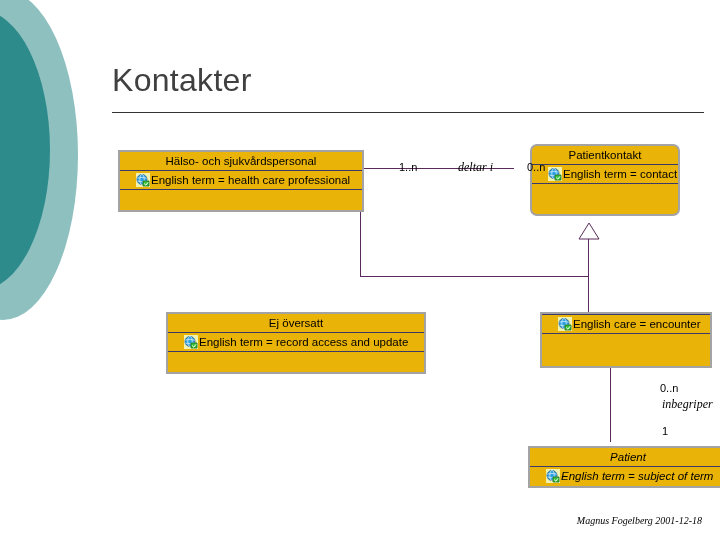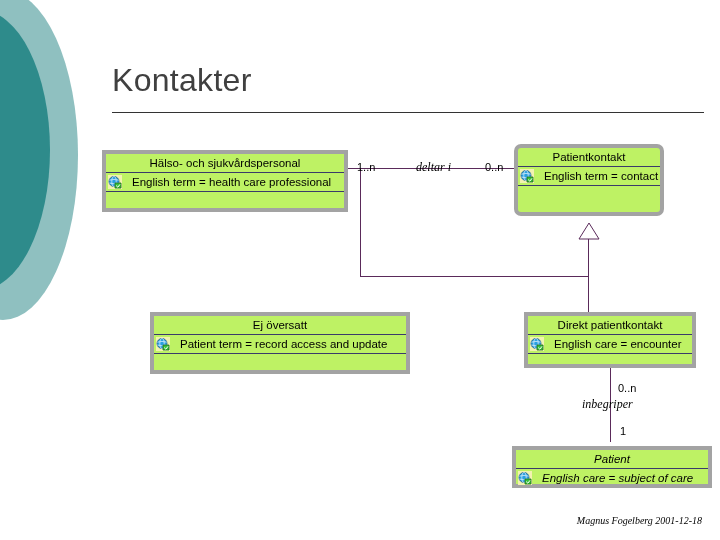--- a/index.html
+++ b/index.html
@@ -53,44 +53,44 @@
     left: 112px;
     top: 112px;
     width: 592px;
     height: 0;
     border-top: 1px solid #333333;
   }
 
   
   .uml-box {
     position: absolute;
-    background: #bef264;
-    border: 4px solid #a3a3a3;
+    background: #eab308;
+    border: 2px solid #a3a3a3;
     box-sizing: border-box;
+    margin-left: 16px;
   }
   .uml-name {
     text-align: center;
     font-size: 11.5px;
     color: #000000;
     padding: 3px 2px 2px 2px;
     line-height: 13px;
     white-space: nowrap;
   }
   .uml-sep {
     border-top: 1px solid #3a3a6a;
   }
   .uml-attr {
     font-size: 11.5px;
     color: #000000;
-    padding: 2px 2px 2px 2px;
+    padding: 2px 2px 2px 16px;
     line-height: 14px;
     white-space: nowrap;
     display: flex;
     align-items: flex-end;
-    gap: 9px;
   }
   .uml-ops {
     height: 24px;
   }
 
   
   .globe-icon {
     display: inline-block;
     width: 14px;
     height: 14px;
@@ -106,20 +106,21 @@
     background: #5a2a5a;
   }
   .h-line { height: 1px; }
   .v-line { width: 1px; }
 
   .assoc-label {
     position: absolute;
     font-size: 11px;
     color: #000000;
     white-space: nowrap;
+    margin-left: 42px;
   }
   .assoc-label.italic {
     font-style: italic;
     font-family: "Liberation Serif", serif;
     font-size: 12px;
   }
   .gen-triangle-outline {
     position: absolute;
   }
 
@@ -206,27 +207,26 @@
         <svg width="14" height="14" viewBox="0 0 14 14">
           <rect x="0" y="0" width="14" height="14" fill="#f2f2b0"></rect>
           <circle cx="6" cy="6.5" r="5" fill="#2aa0e0" stroke="#1a5a8a" stroke-width="0.8"></circle>
           <path d="M1.3 5.2 Q6 3.6 10.7 5.2" stroke="#e8f4ff" stroke-width="0.7" fill="none"></path>
           <path d="M1.3 8.0 Q6 9.6 10.7 8.0" stroke="#e8f4ff" stroke-width="0.7" fill="none"></path>
           <ellipse cx="6" cy="6.5" rx="2.2" ry="5" fill="none" stroke="#e8f4ff" stroke-width="0.7"></ellipse>
           <path d="M7 8 l6 0 l0 5 l-6 0 z" fill="#3ac43a" stroke="#1d6b1d" stroke-width="0.8"></path>
           <path d="M8.2 10.6 l1.6 1.6 l2.2 -2.8" stroke="#ffffff" stroke-width="1" fill="none"></path>
         </svg>
       </span>
-      <span>Patient term = record access and update</span>
+      <span>English term = record access and update</span>
     </div>
     <div class="uml-sep uml-ops" style="height:14px;"></div>
   </div>
 
   <div class="uml-box" style="left:524px; top:312px; width:172px; height:56px;">
-    <div class="uml-name">Direkt patientkontakt</div>
     <div class="uml-sep"></div>
     <div class="uml-attr">
       <span class="globe-icon">
         <svg width="14" height="14" viewBox="0 0 14 14">
           <rect x="0" y="0" width="14" height="14" fill="#f2f2b0"></rect>
           <circle cx="6" cy="6.5" r="5" fill="#2aa0e0" stroke="#1a5a8a" stroke-width="0.8"></circle>
           <path d="M1.3 5.2 Q6 3.6 10.7 5.2" stroke="#e8f4ff" stroke-width="0.7" fill="none"></path>
           <path d="M1.3 8.0 Q6 9.6 10.7 8.0" stroke="#e8f4ff" stroke-width="0.7" fill="none"></path>
           <ellipse cx="6" cy="6.5" rx="2.2" ry="5" fill="none" stroke="#e8f4ff" stroke-width="0.7"></ellipse>
           <path d="M7 8 l6 0 l0 5 l-6 0 z" fill="#3ac43a" stroke="#1d6b1d" stroke-width="0.8"></path>
@@ -246,27 +246,27 @@
         <svg width="14" height="14" viewBox="0 0 14 14">
           <rect x="0" y="0" width="14" height="14" fill="#f2f2b0"></rect>
           <circle cx="6" cy="6.5" r="5" fill="#2aa0e0" stroke="#1a5a8a" stroke-width="0.8"></circle>
           <path d="M1.3 5.2 Q6 3.6 10.7 5.2" stroke="#e8f4ff" stroke-width="0.7" fill="none"></path>
           <path d="M1.3 8.0 Q6 9.6 10.7 8.0" stroke="#e8f4ff" stroke-width="0.7" fill="none"></path>
           <ellipse cx="6" cy="6.5" rx="2.2" ry="5" fill="none" stroke="#e8f4ff" stroke-width="0.7"></ellipse>
           <path d="M7 8 l6 0 l0 5 l-6 0 z" fill="#3ac43a" stroke="#1d6b1d" stroke-width="0.8"></path>
           <path d="M8.2 10.6 l1.6 1.6 l2.2 -2.8" stroke="#ffffff" stroke-width="1" fill="none"></path>
         </svg>
       </span>
-      <span>English care = subject of care</span>
+      <span>English term = subject of term</span>
     </div>
   </div>
 
   <div class="assoc-label" style="left:357px; top:161px;">1..n</div>
   <div class="assoc-label italic" style="left:416px; top:160px;">deltar i</div>
   <div class="assoc-label" style="left:485px; top:161px;">0..n</div>
 
   <div class="assoc-label" style="left:618px; top:382px;">0..n</div>
-  <div class="assoc-label italic" style="left:582px; top:397px;text-align:center;">inbegriper</div>
+  <div class="assoc-label italic" style="left:620px; top:397px;text-align:center;">inbegriper</div>
   <div class="assoc-label" style="left:620px; top:425px;">1</div>
 
   <div class="footer">Magnus Fogelberg 2001-12-18</div>
 
 </div>
 
 </body></html>

